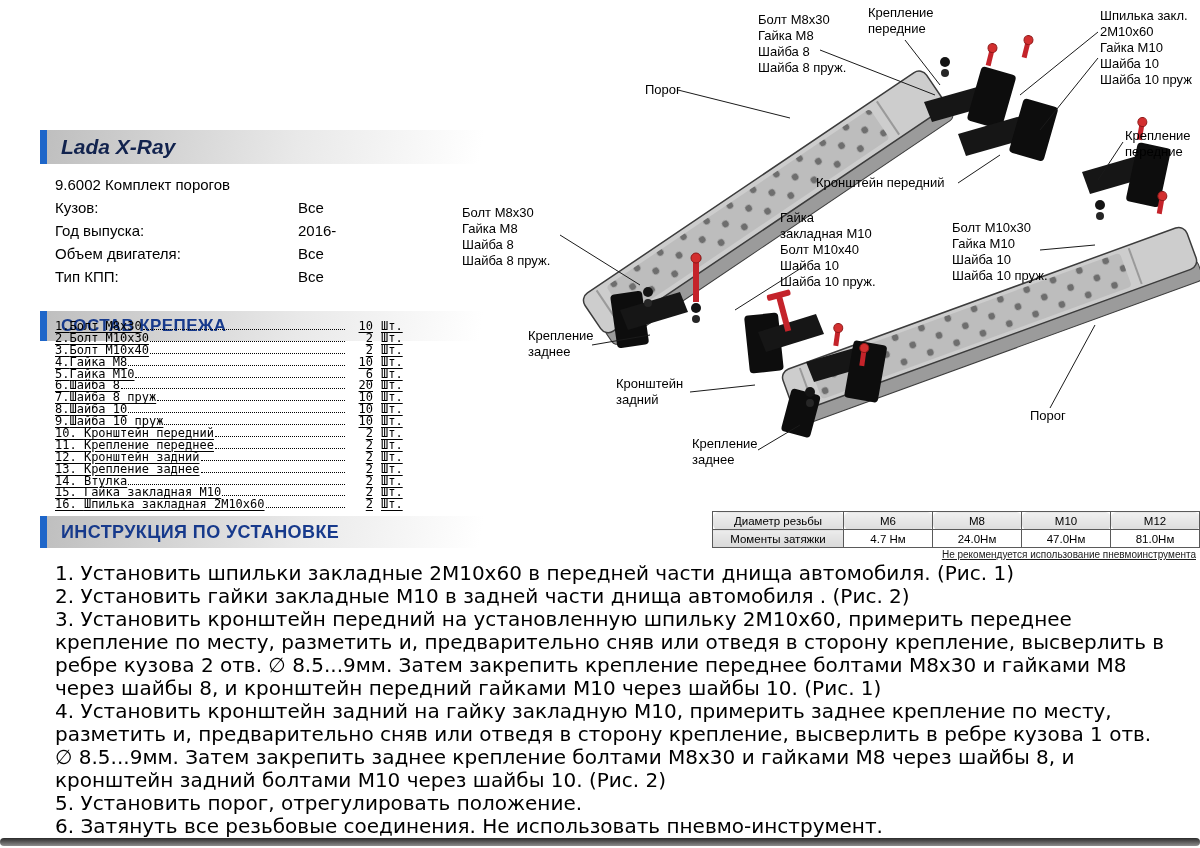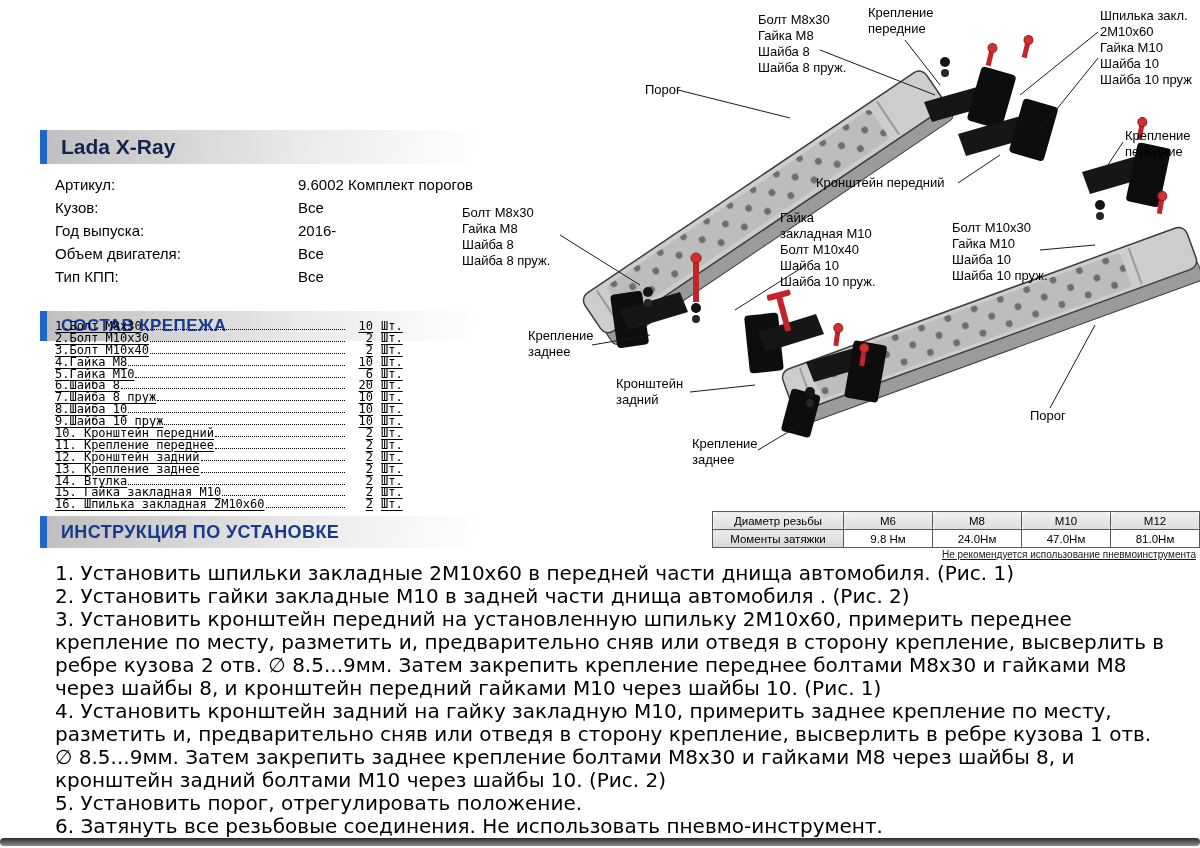--- a/index.html
+++ b/index.html
@@ -8,21 +8,21 @@
     font-family:"Liberation Sans", sans-serif;color:#000;overflow:hidden;
   }
   
   .band{
     position:absolute;left:40px;width:462px;
     background:linear-gradient(100deg,#bfbfbf 0%,#e9e9e9 55%,#ffffff 95%);
     border-left:7px solid #1e66c9;
     padding-left:14px;box-sizing:border-box;
   }
   .band-title{top:130px;height:34px;line-height:34px;}
-  .band-title .band-text{font-size:21px;font-weight:bold;color:#12234e;}
+  .band-title .band-text{font-size:21px;font-weight:bold;font-style:italic;color:#12234e;}
   .band-hw{top:287px;height:30px;line-height:30px;margin-top:24px;}
   .band-instr{top:516px;height:32px;line-height:32px;}
   .band-h{font-size:17px;font-weight:bold;color:#173a8c;letter-spacing:.4px;}
   .band-instr .band-h{font-size:18px;}
   
   .specs{position:absolute;left:55px;top:173px;width:440px;font-size:15px;}
   .spec-row{display:flex;height:23px;line-height:23px;}
   .spec-label{width:243px;}
   .spec-value{flex:1;}
   
@@ -56,21 +56,20 @@
 </style>
 </head>
 <body>
 
 <div class="band band-title">
   <span class="band-text">Lada X-Ray</span>
 </div>
 
 <div class="specs">
   <div class="spec-row">
-      <span class="spec-label">Артикул:</span>
       <span class="spec-value">9.6002 Комплект порогов</span>
     </div>
   <div class="spec-row">
       <span class="spec-label">Кузов:</span>
       <span class="spec-value">Все</span>
     </div>
   <div class="spec-row">
       <span class="spec-label">Год выпуска:</span>
       <span class="spec-value">2016-</span>
     </div>
@@ -322,21 +321,21 @@
   <tbody>
       <tr>
     <td class="hd">Диаметр резьбы</td>
     <td class="val">М6</td>
     <td class="val">М8</td>
     <td class="val">М10</td>
     <td class="val">М12</td>
   </tr>
   <tr>
     <td class="hd">Моменты затяжки</td>
-    <td class="val">9.8 Нм</td>
+    <td class="val">4.7 Нм</td>
     <td class="val">24.0Нм</td>
     <td class="val">47.0Нм</td>
     <td class="val">81.0Нм</td>
   </tr>
 </tbody>
   </table>
 <div class="torque-note">Не рекомендуется использование пневмоинструмента</div>
 
 <div class="band band-instr">
   <span class="band-h">ИНСТРУКЦИЯ ПО УСТАНОВКЕ</span>

